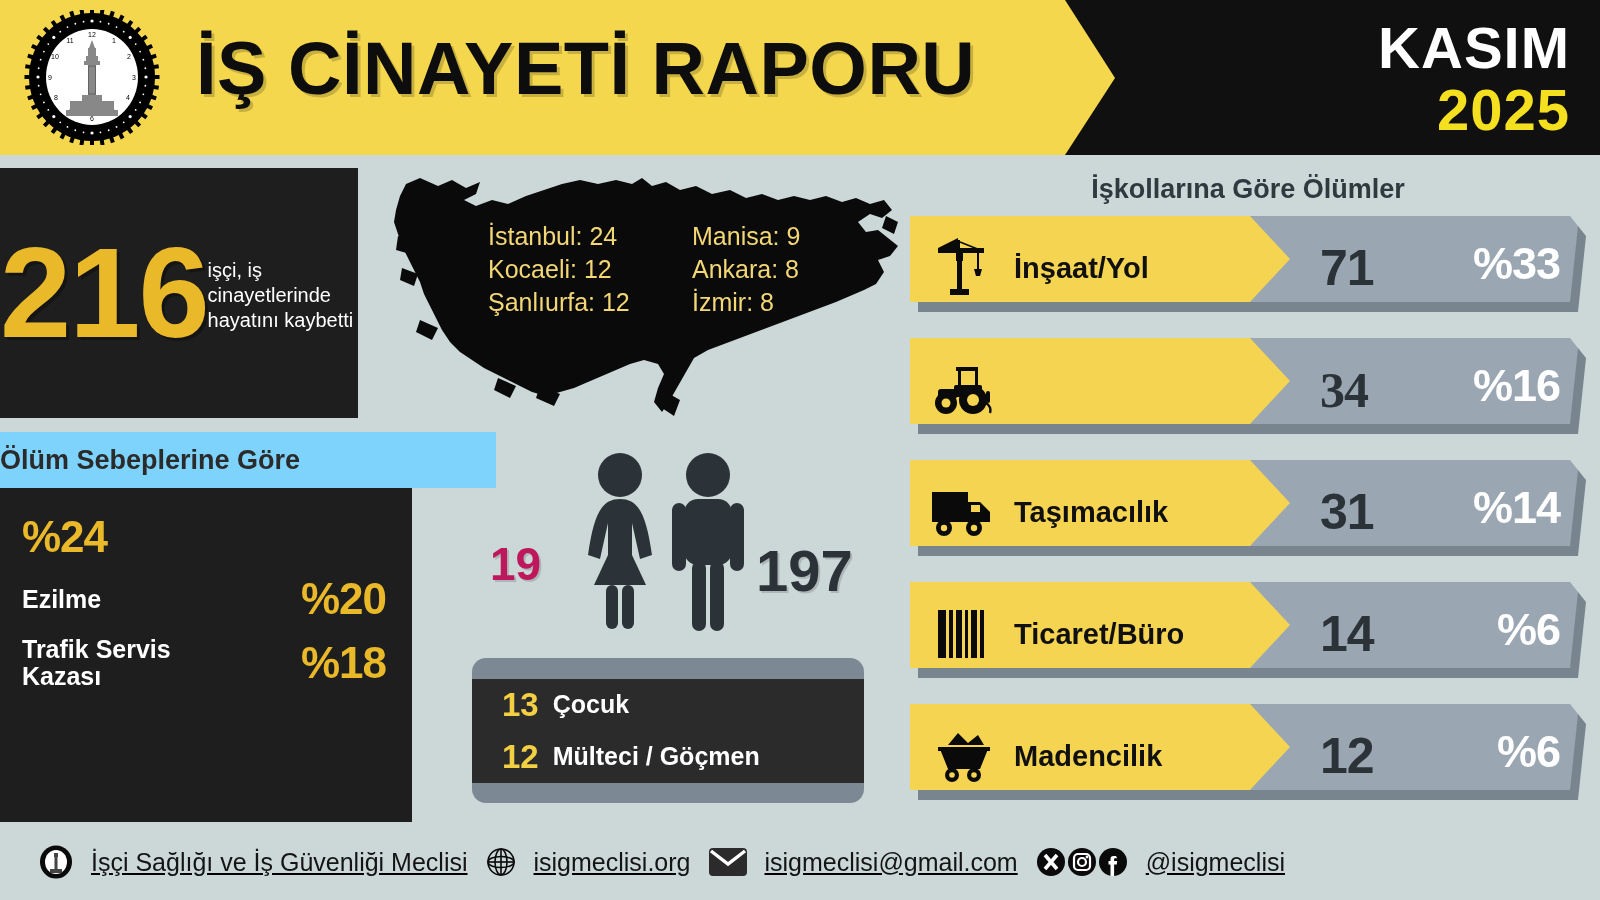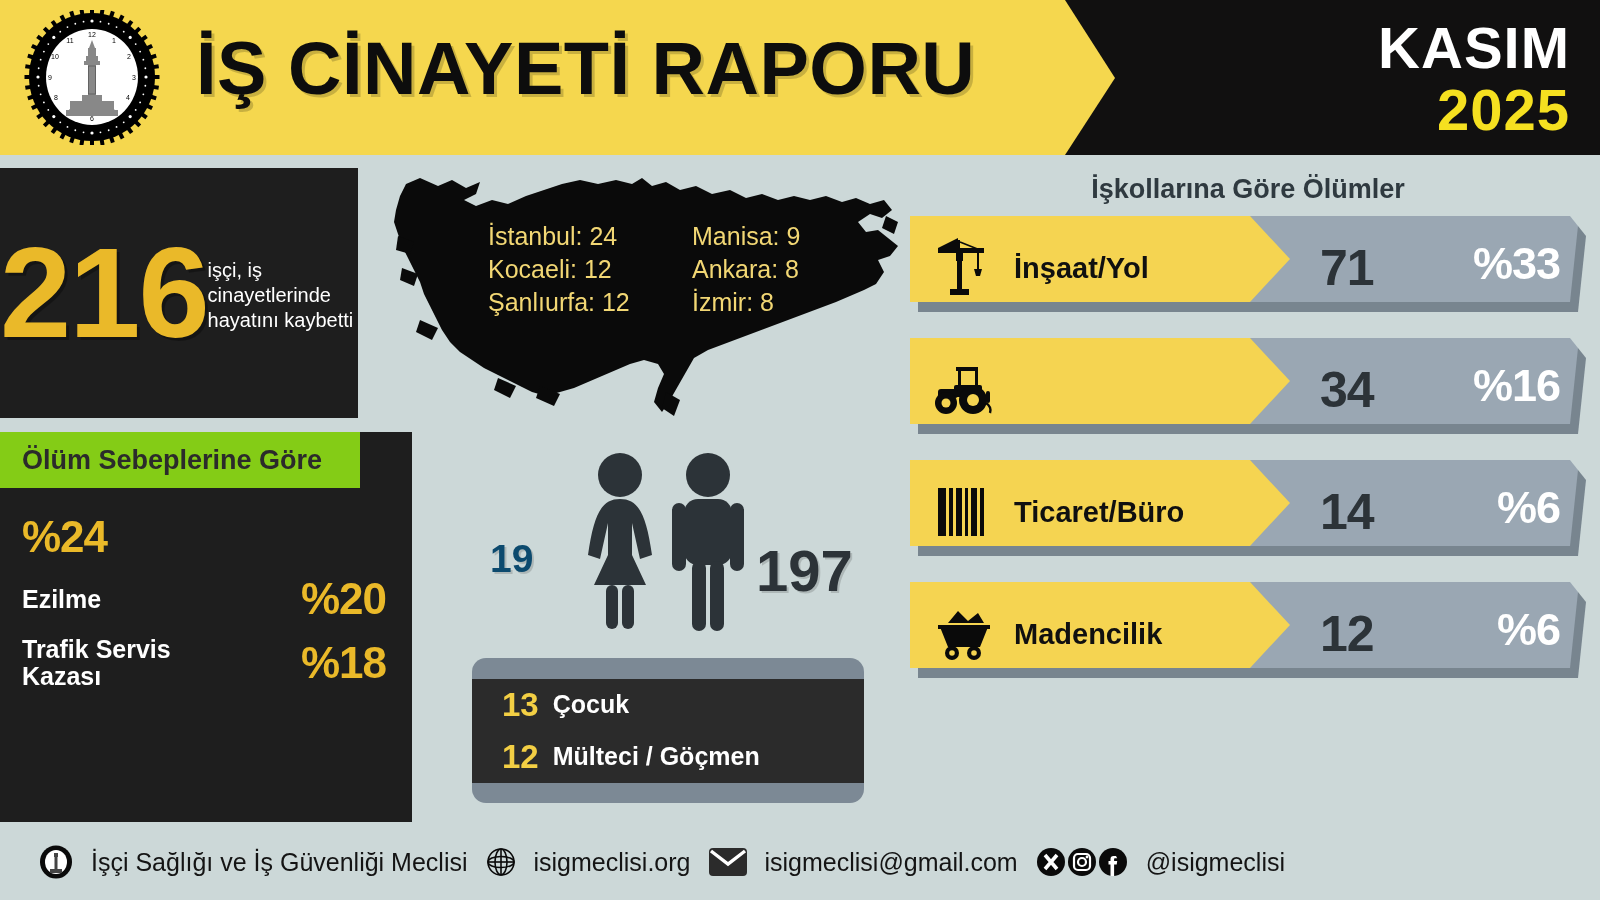--- a/index.html
+++ b/index.html
@@ -47,22 +47,22 @@
     letter-spacing:-2px; text-shadow:3px 3px 0 rgba(0,0,0,0.3);
   }
   #total-caption {
     margin-top:4px; font-size:20px; color:#ffffff; text-align:left;
     line-height:1.25;
   }
 
   
   #causes-panel { position:absolute; left:0; top:432px; width:412px; height:390px; background:#1e1e1e; }
   #causes-header {
-    width:360px; height:56px; background:#84cc16;
-    display:flex; align-items:center; padding-left:22px;
+    width:496px; height:56px; background:#7dd3fc;
+    display:flex; align-items:center; 
     font-size:27px; font-weight:bold; color:#2b2b2b;
   }
   #causes-list { padding:18px 0 0 0; }
   .cause-row {
     display:flex; align-items:center; justify-content:space-between;
     padding:6px 26px 6px 22px;
   }
   .cause-label { font-size:25px; font-weight:bold; color:#ffffff; line-height:1.08; max-width:200px; }
   .cause-value { font-size:44px; font-weight:bold; color:#eab929; letter-spacing:-1px; }
 
@@ -72,22 +72,22 @@
   #city-grid {
     position:absolute; left:108px; top:62px;
     display:grid; grid-template-columns:200px auto;
     row-gap:4px; column-gap:4px;
   }
   .city-cell { font-size:25px; color:#f2d774; white-space:nowrap; }
 
   
   #gender-area { position:absolute; left:470px; top:445px; width:400px; height:215px; }
   #gender-female-count {
-    position:absolute; left:20px; top:92px; font-size:39px; font-weight:bold;
-    color:#0c4a6e; text-shadow:2px 2px 0 rgba(0,0,0,0.15);
+    position:absolute; left:20px; top:92px; font-size:46px; font-weight:bold;
+    color:#be185d; text-shadow:2px 2px 0 rgba(0,0,0,0.15);
   }
   #gender-male-count {
     position:absolute; left:286px; top:92px; font-size:58px; font-weight:bold;
     color:#2c3338; text-shadow:2px 2px 0 rgba(0,0,0,0.15);
   }
   #figure-female { position:absolute; left:108px; top:6px; }
   #figure-male { position:absolute; left:196px; top:6px; }
 
   
   #groups-box {
@@ -135,21 +135,21 @@
     font-size:50px; font-weight:bold; color:#2c3338; letter-spacing:-1px;
   }
   .sector-pct {
     position:absolute; right:26px; top:50%; transform:translateY(-58%);
     font-size:45px; font-weight:bold; color:#ffffff; letter-spacing:-1px;
   }
 
   
   #footer {
     position:absolute; left:0; bottom:0; width:1324px; height:76px;
-    display:flex; align-items:center; justify-content:center; gap:18px;
+    display:flex; align-items:center; justify-content:center; gap:18px;text-decoration:underline;
   }
   .footer-text { font-size:25px; color:#141414; white-space:nowrap; }
   .footer-icon { display:flex; align-items:center; }
   #social-icons { display:flex; align-items:center; gap:1px; }
 </style>
 </head>
 <body>
 
 <div id="header">
   <div id="header-banner"></div>
@@ -417,24 +417,44 @@
         <rect x="24" y="22" width="28" height="12" rx="2"></rect>
         <rect x="8" y="26" width="20" height="9" rx="3"></rect>
         <circle cx="16" cy="40" r="11"></circle>
         <circle cx="16" cy="40" r="4.5" fill="#f5d451"></circle>
         <circle cx="43" cy="37" r="14"></circle>
         <circle cx="43" cy="37" r="6" fill="#f5d451"></circle>
         <rect x="56" y="28" width="4" height="12" rx="2"></rect>
         <path d="M56 40 q6 4 4 10" stroke="#0a0a0a" stroke-width="2.4" fill="none"></path>
       </svg>
     </div>
-    <div class="sector-count" style="left:410px;">34</div>
+    <div class="sector-count" style="left:410px;font-family:Liberation Serif, serif;">34</div>
     <div class="sector-pct">%16</div>
   </div>
 
+  <div class="sector-row">
+    <div class="sector-shadow"></div>
+    <div class="sector-track">
+      <div class="sector-fill" style="width:380px;clip-path:polygon(0 0,340px 0,380px 43px,340px 86px,0 86px);"></div>
+    </div>
+    <div class="sector-icon">
+      <svg width="68" height="52" viewBox="0 0 68 52" fill="#0a0a0a">
+        <rect x="2" y="6" width="36" height="30"></rect>
+        <path d="M38 16 h12 l10 10 v10 h-22 z"></path>
+        <circle cx="14" cy="42" r="8"></circle>
+        <circle cx="14" cy="42" r="3.2" fill="#f5d451"></circle>
+        <circle cx="44" cy="42" r="8"></circle>
+        <circle cx="44" cy="42" r="3.2" fill="#f5d451"></circle>
+        <rect x="41" y="19" width="9" height="7" fill="#f5d451"></rect>
+      </svg>
+    </div>
+    <div class="sector-label">Taşımacılık</div>
+    <div class="sector-count" style="left:410px;">31</div>
+    <div class="sector-pct">%14</div>
+  </div>
 
   <div class="sector-row">
     <div class="sector-shadow"></div>
     <div class="sector-track">
       <div class="sector-fill" style="width:380px;clip-path:polygon(0 0,340px 0,380px 43px,340px 86px,0 86px);"></div>
     </div>
     <div class="sector-icon">
       <svg width="60" height="52" viewBox="0 0 60 52" fill="#0a0a0a">
         <rect x="4" y="2" width="8" height="48"></rect>
         <rect x="15" y="2" width="4" height="48"></rect>

